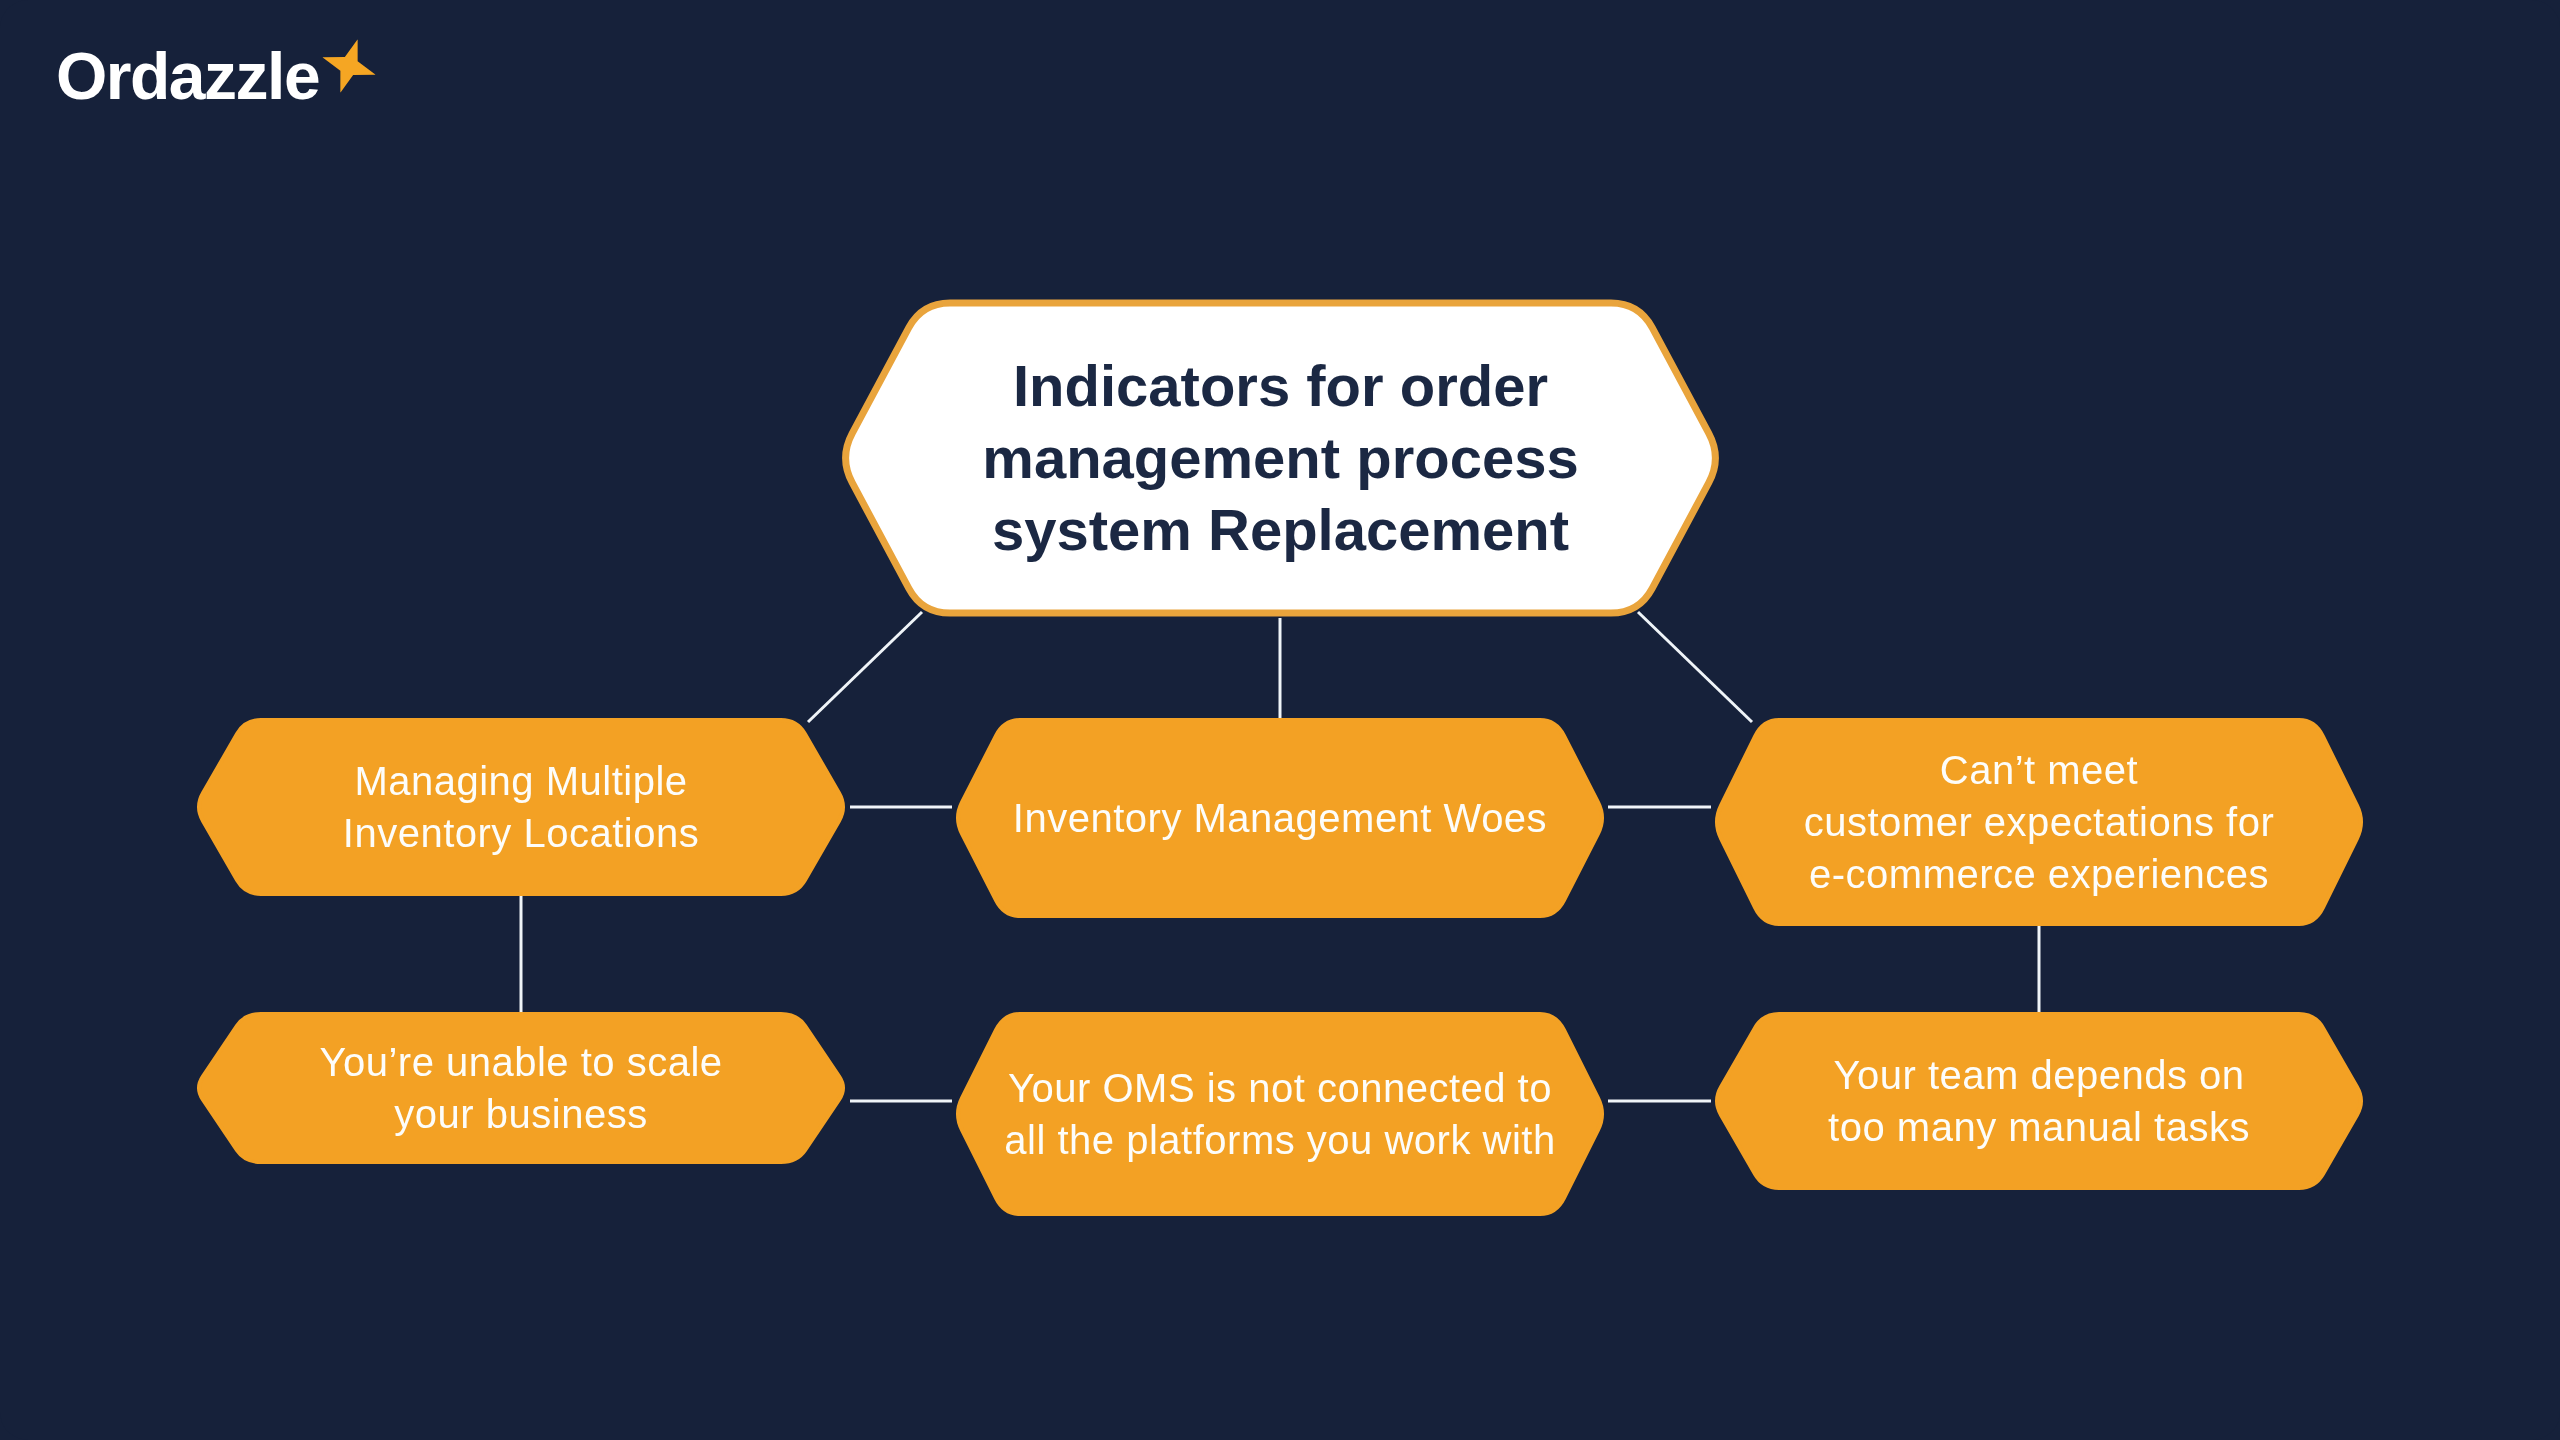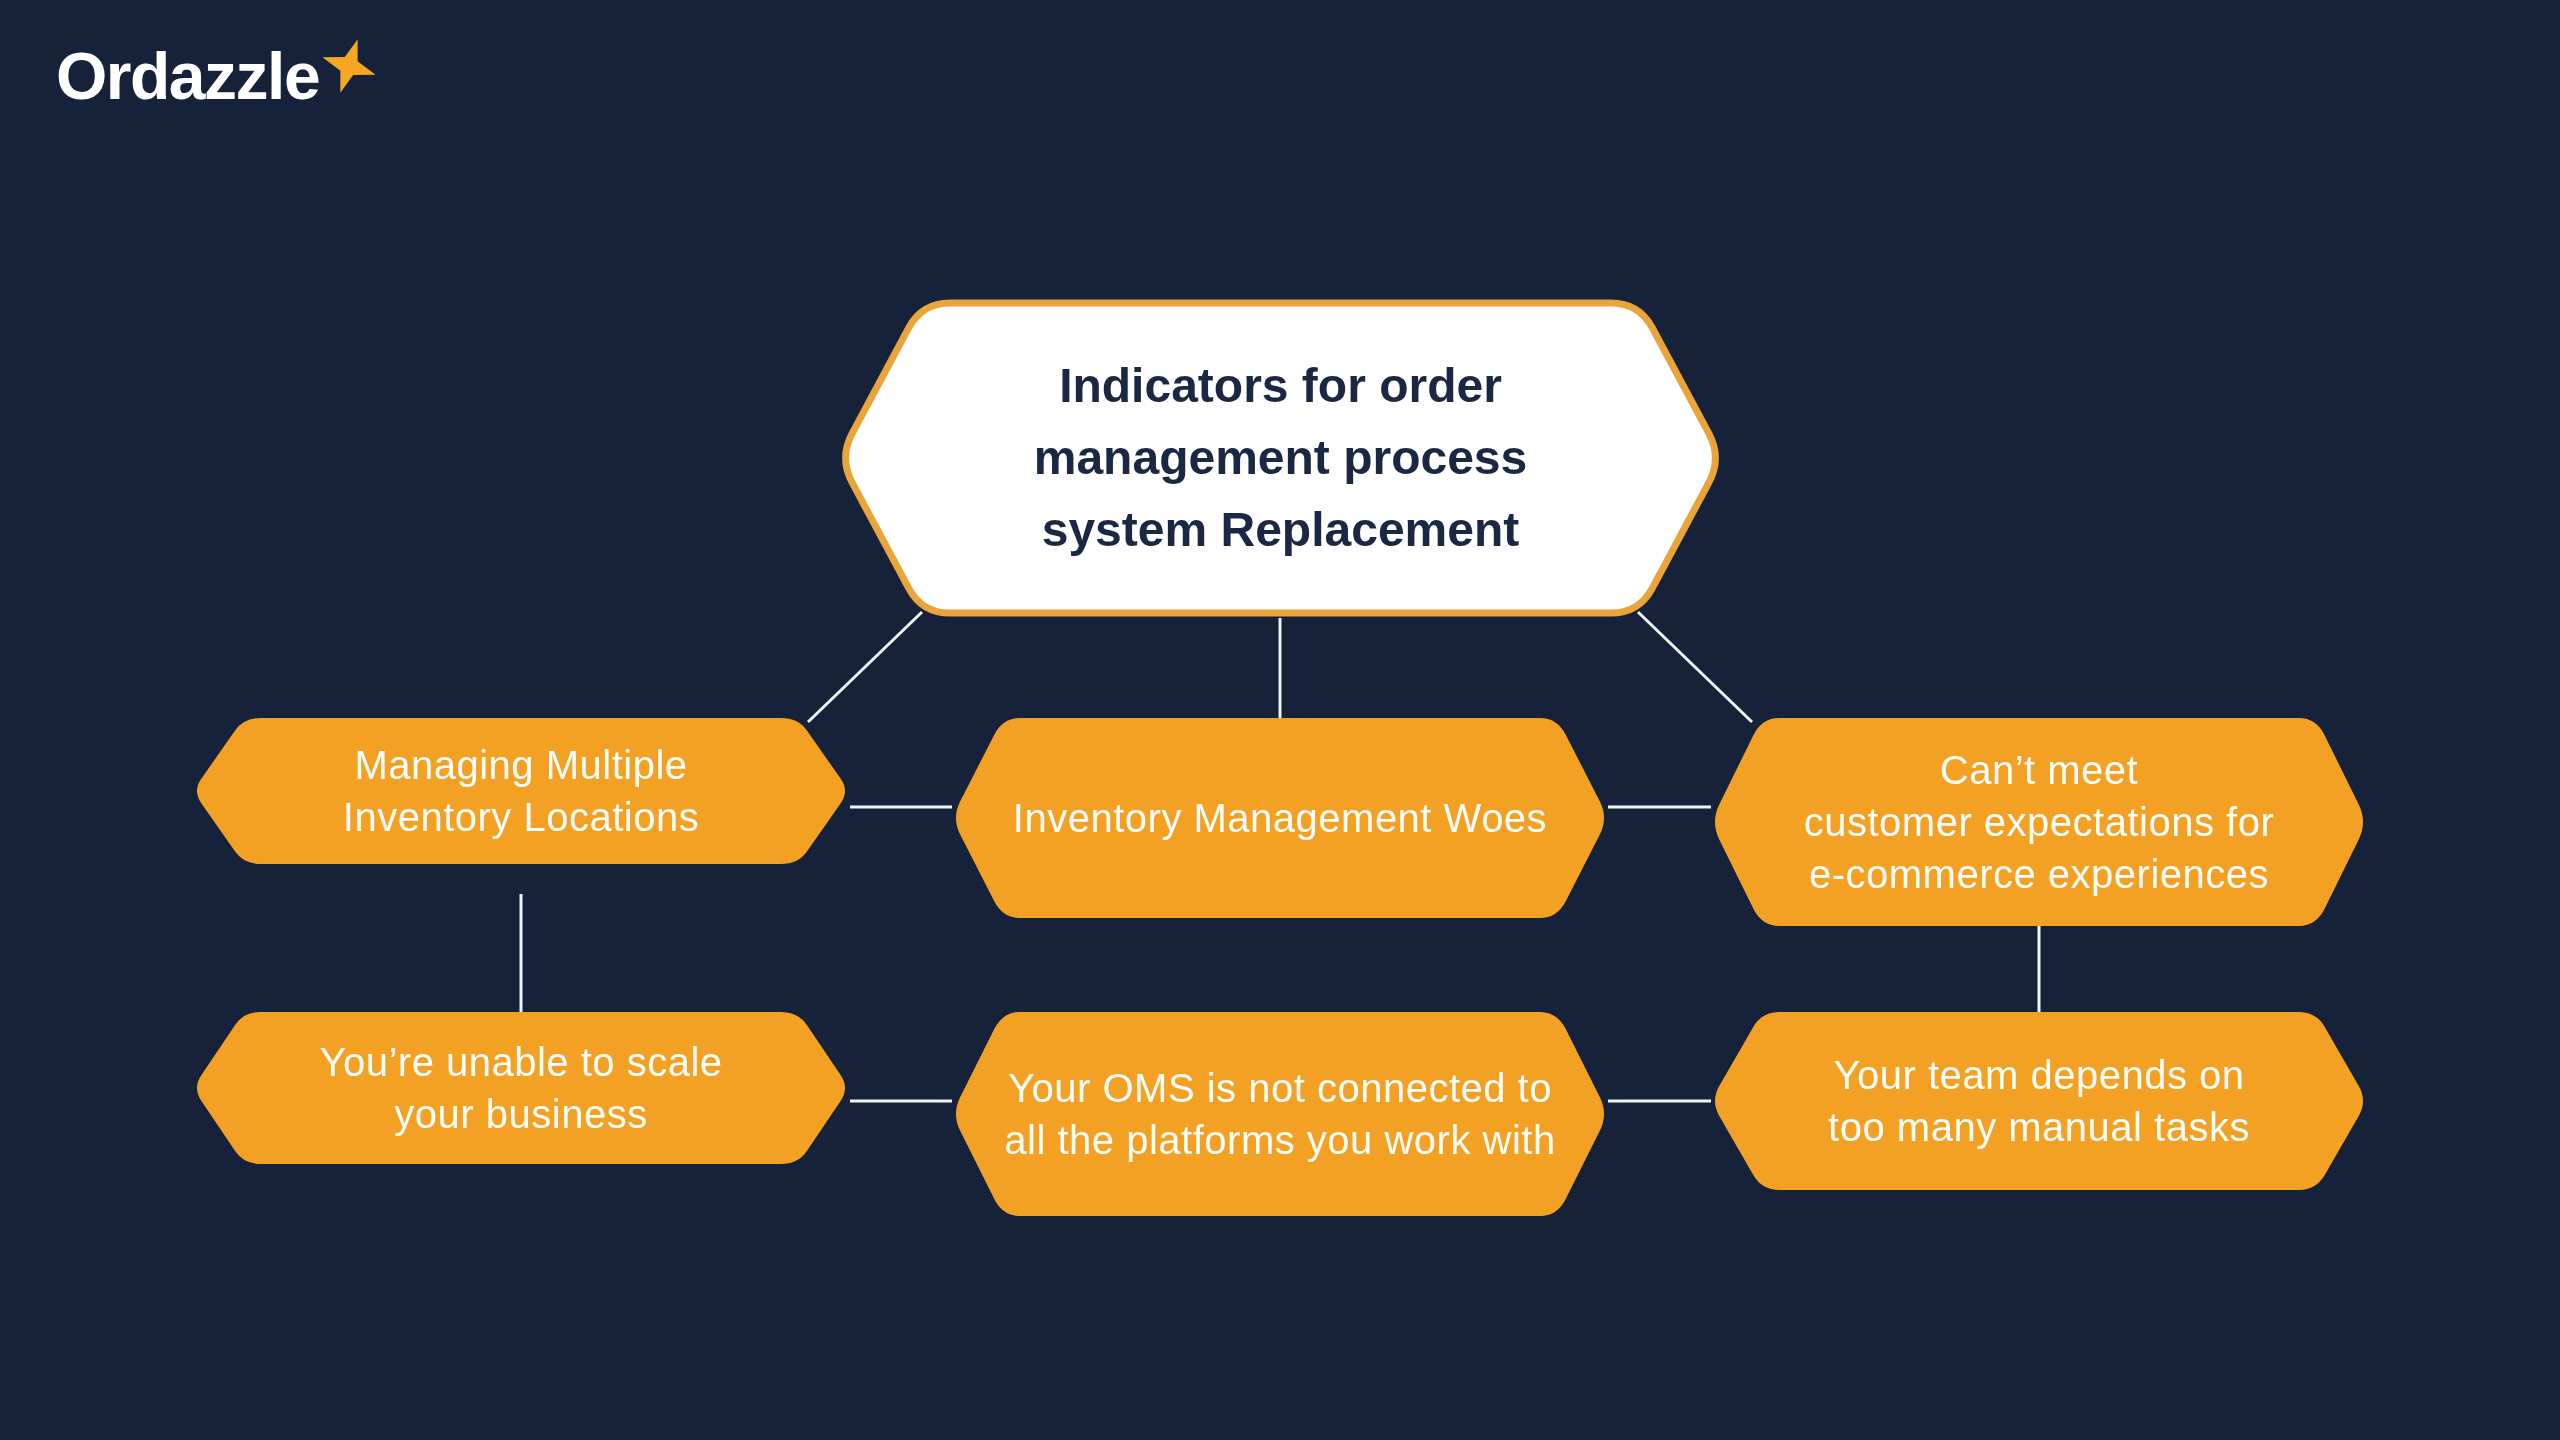--- a/index.html
+++ b/index.html
@@ -39,21 +39,21 @@
   
   .hexnode{position:absolute;}
   .hexnode svg{position:absolute;left:0;top:0;width:100%;height:100%;display:block;}
   .hexnode .label{
     position:absolute;inset:0;
     display:flex;align-items:center;justify-content:center;
     text-align:center;white-space:pre-line;
   }
   .rootnode .label{
     color:var(--root-text);
-    font-size:48px;font-weight:700;line-height:72px;
+    font-size:58px;font-weight:700;line-height:72px;
     letter-spacing:0px;
   }
   .orangenode .label{
     color:var(--node-text);
     font-size:40px;font-weight:400;line-height:52px;
     letter-spacing:0.5px;
   }
 </style>
 </head>
 <body>
@@ -81,21 +81,21 @@
 
   <div class="hexnode rootnode" style="left:833px;top:297px;width:895px;height:322px;">
     <svg viewBox="0 0 895 322" preserveAspectRatio="none">
         <path d="M75.8 30.7 Q89 6 117.0 6.0 L778.0 6.0 Q806 6 819.2 30.7 L875.8 136.3 Q889 161 875.8 185.7 L819.2 291.3 Q806 316 778.0 316.0 L117.0 316.0 Q89 316 75.8 291.3 L19.2 185.7 Q6 161 19.2 136.3 Z" fill="var(--root-fill)" stroke="var(--root-border)" stroke-width="7"></path>
       </svg>
     <div class="label">Indicators for order
 management process
 system Replacement</div>
   </div>
 
-  <div class="hexnode orangenode" style="left:193px;top:718px;width:656px;height:146px;">
+  <div class="hexnode orangenode" style="left:193px;top:718px;width:656px;height:178px;">
     <svg viewBox="0 0 656 178" preserveAspectRatio="none">
         <path d="M44.0 15.9 Q52 2 68.0 2.0 L588.0 2.0 Q604 2 612.0 15.9 L646.0 75.1 Q654 89 646.0 102.9 L612.0 162.1 Q604 176 588.0 176.0 L68.0 176.0 Q52 176 44.0 162.1 L10.0 102.9 Q2 89 10.0 75.1 Z" fill="var(--node-fill)" stroke="var(--node-fill)" stroke-width="4" stroke-linejoin="round"></path>
       </svg>
     <div class="label">Managing Multiple
 Inventory Locations</div>
   </div>
 
   <div class="hexnode orangenode" style="left:952px;top:718px;width:656px;height:200px;">
     <svg viewBox="0 0 656 178" preserveAspectRatio="none">
         <path d="M44.0 15.9 Q52 2 68.0 2.0 L588.0 2.0 Q604 2 612.0 15.9 L646.0 75.1 Q654 89 646.0 102.9 L612.0 162.1 Q604 176 588.0 176.0 L68.0 176.0 Q52 176 44.0 162.1 L10.0 102.9 Q2 89 10.0 75.1 Z" fill="var(--node-fill)" stroke="var(--node-fill)" stroke-width="4" stroke-linejoin="round"></path>

